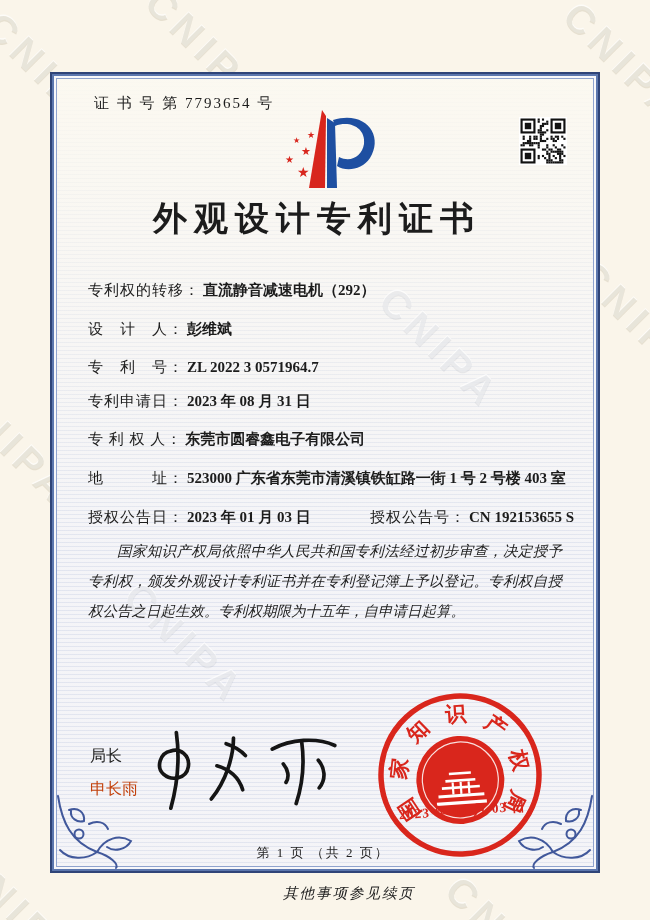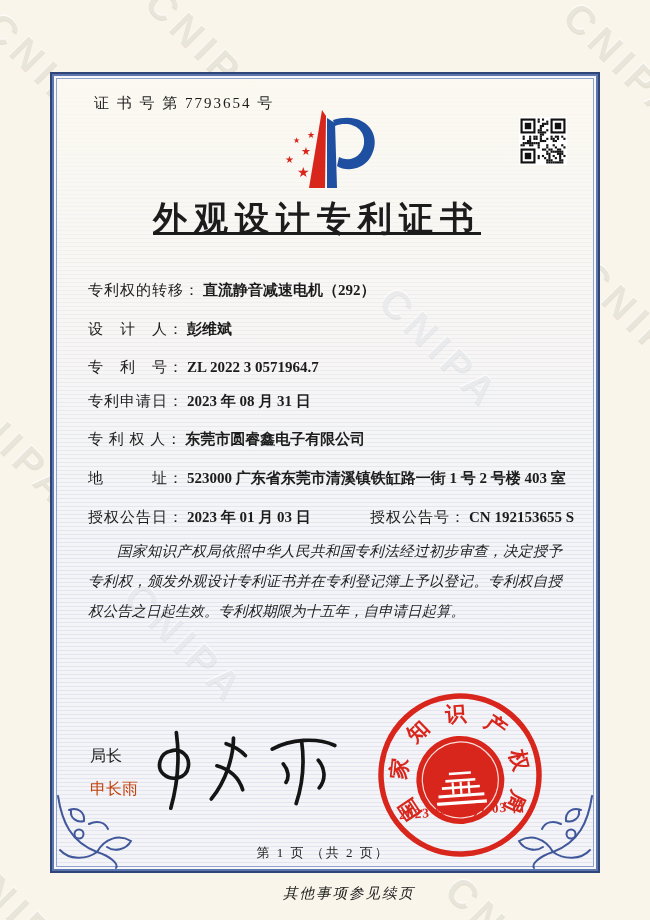--- a/index.html
+++ b/index.html
@@ -25,21 +25,21 @@
   .corner-orn.left{left:1px;}
   .corner-orn.right{right:1px;transform:scaleX(-1);}
 
   .content{position:absolute;inset:0;z-index:3;}
 
   .cert-no{position:absolute;left:76px;top:94px;font-size:15px;letter-spacing:2px;margin-left:18px;}
 
   .logo-star{position:absolute;color:#D8261D;line-height:1;z-index:3;}
 
   .doc-title{position:absolute;left:50px;top:196px;width:534px;text-align:center;
-             font-size:34px;font-weight:bold;letter-spacing:7px;text-decoration:underline;}
+             font-size:34px;font-weight:bold;letter-spacing:7px;}
 
   .field-row{position:absolute;left:88px;width:474px;white-space:nowrap;
              font-size:15px;line-height:20px;}
   .field-label{letter-spacing:1px;}
   .field-value{font-weight:700;margin-left:3px;text-align:center;}
   .grant-2{position:absolute;left:282px;top:0;white-space:nowrap;}
 
   .body-par{position:absolute;left:88px;top:536px;width:474px;font-size:14.5px;
             line-height:30px;text-align:justify;font-style:italic;color:#222;}
   .body-par p{margin:0;text-indent:2em;}

